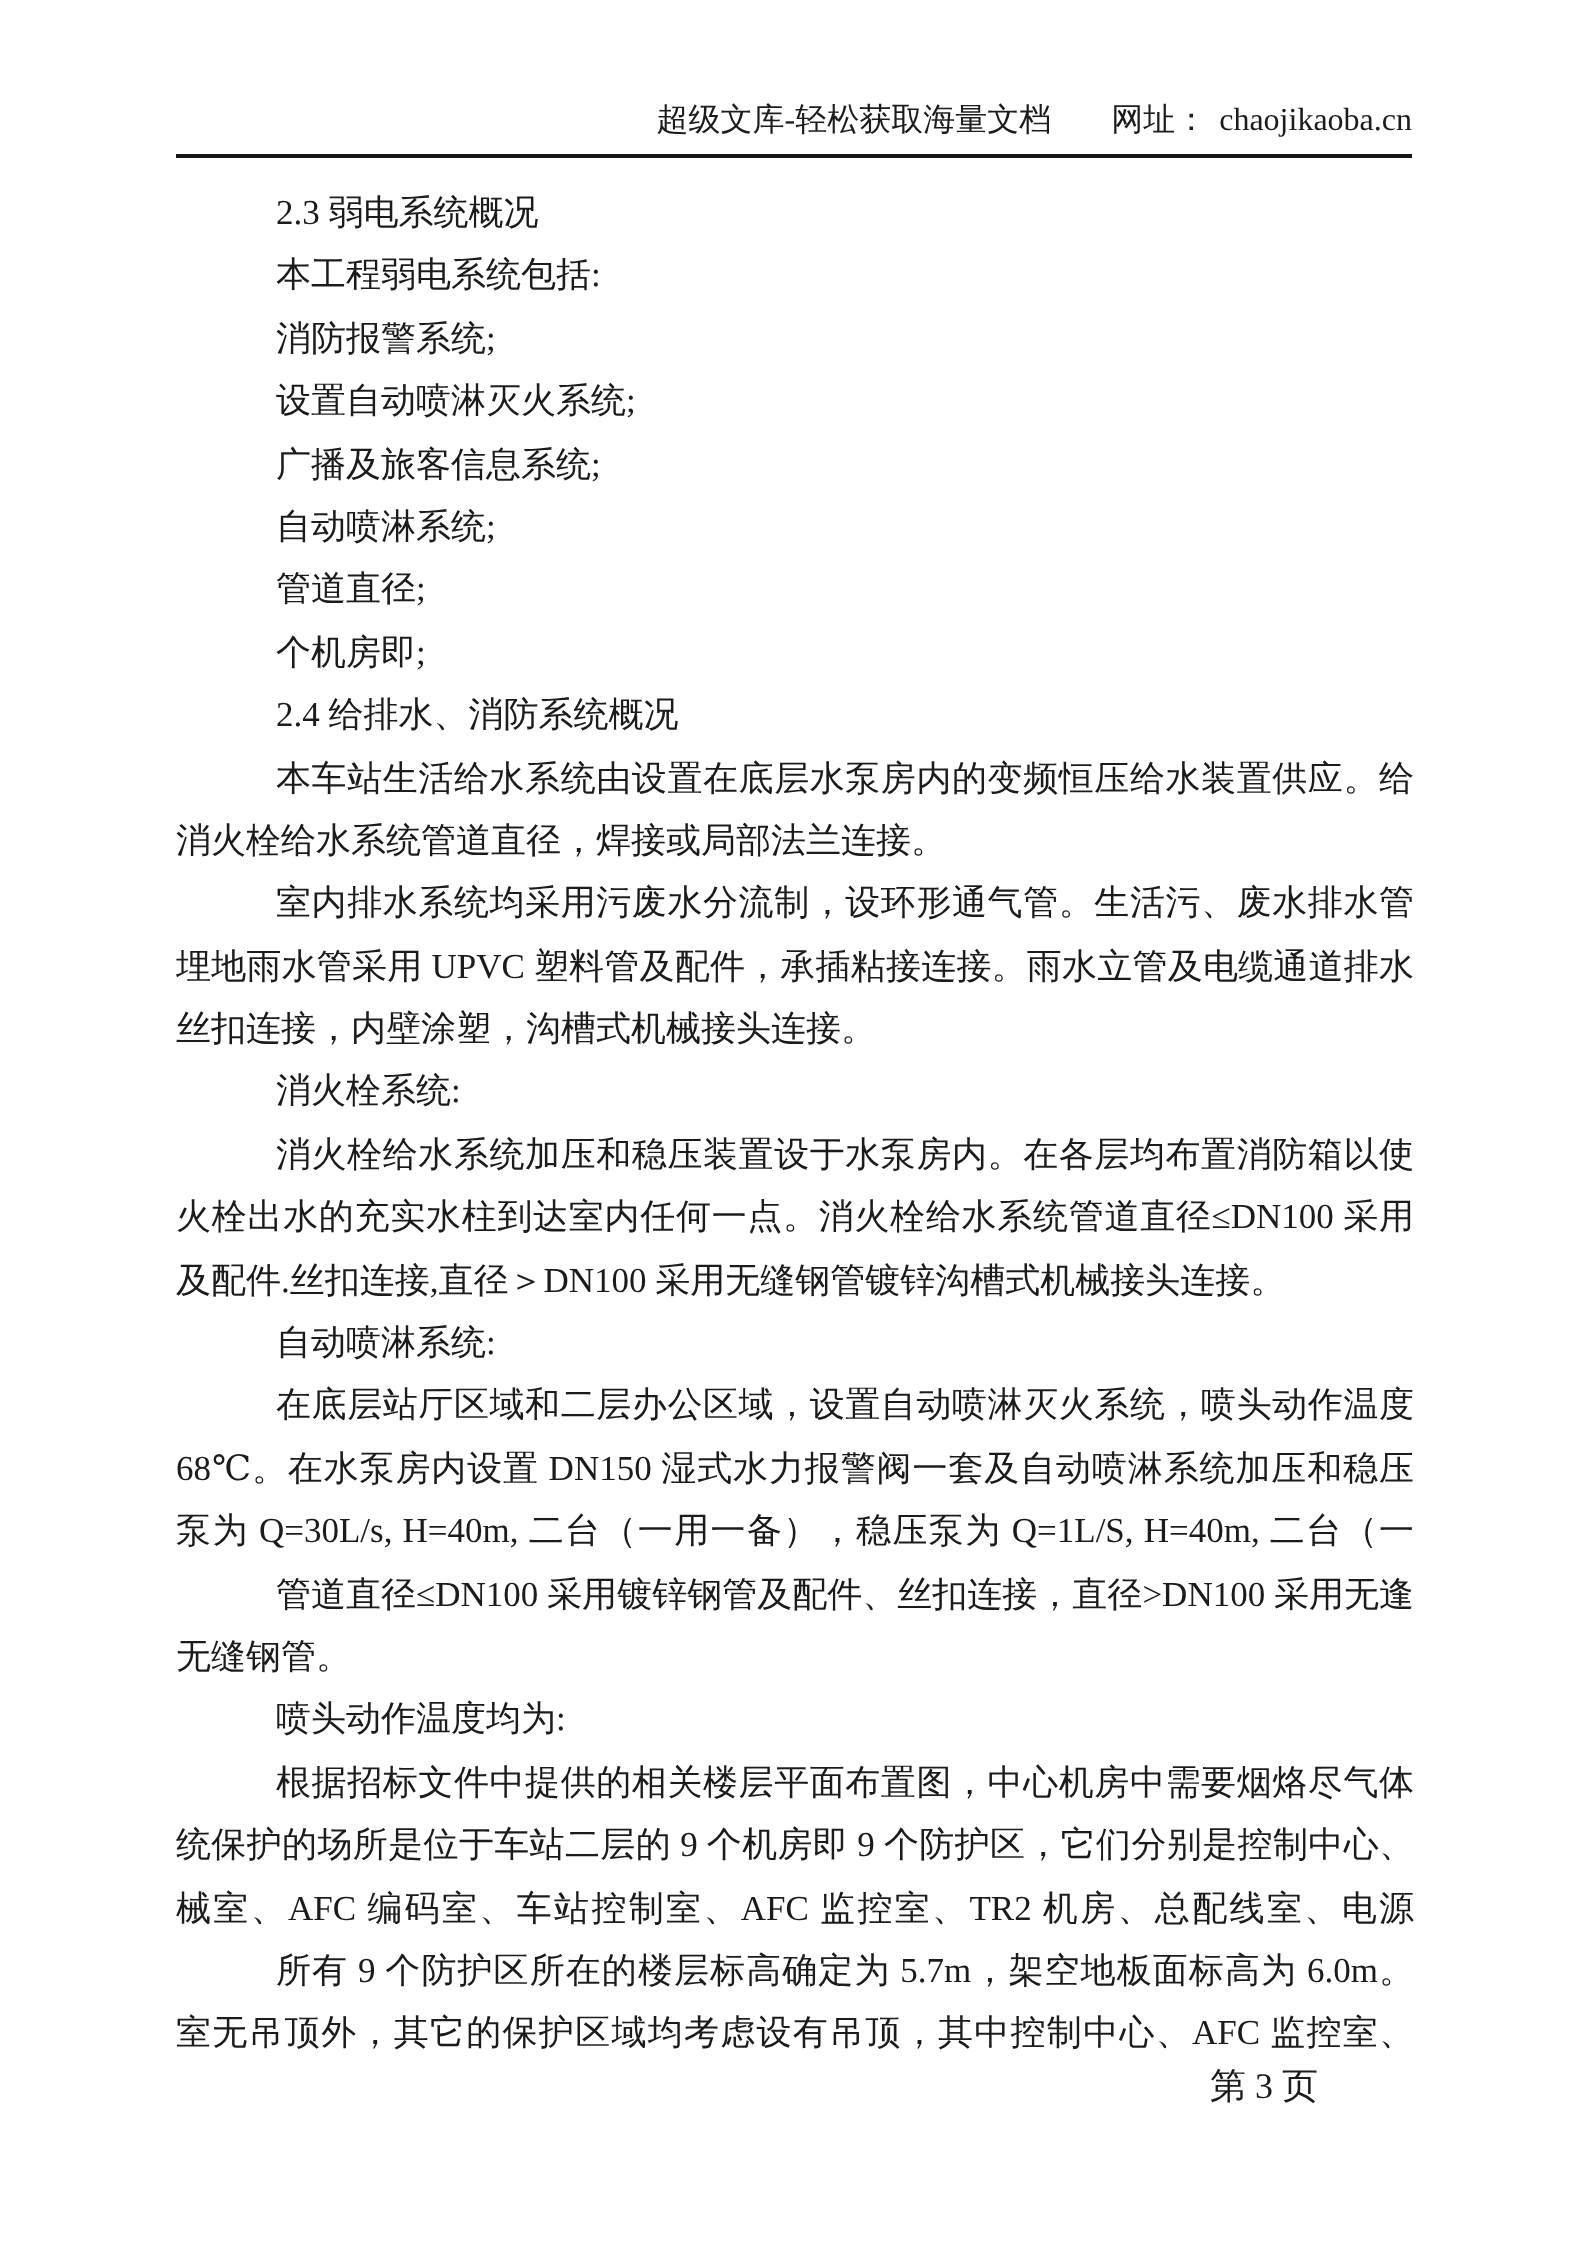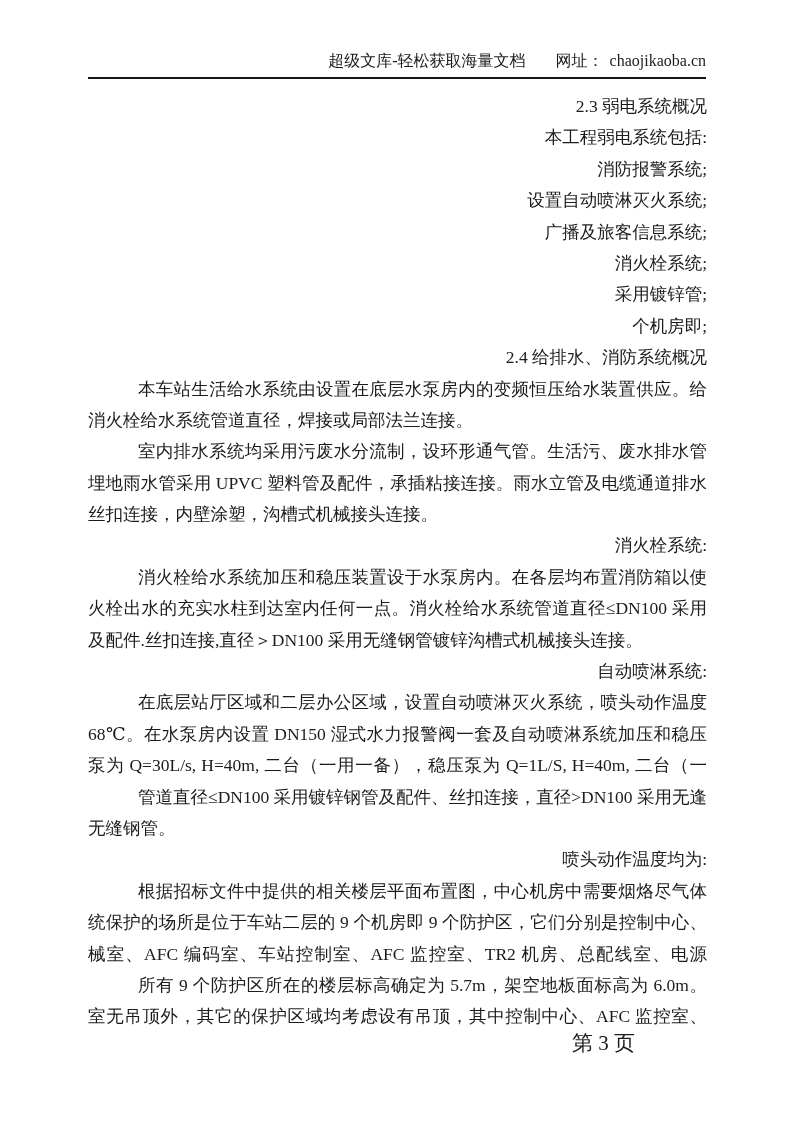--- a/index.html
+++ b/index.html
@@ -32,48 +32,48 @@
     top: 91px;
     width: 619px;
   }
   .line {
     height: 31.4px;
     line-height: 31.4px;
     font-size: 17.5px;
     overflow: hidden;
     text-align: left;
   }
-  .line.indent { text-indent: 50px; text-align: right; }
+  .line.indent { text-indent: 50px; }
   .line.justify { text-align: justify; text-align-last: justify; }
   .footer {
     position: absolute;
     top: 1031px;
-    right: 108px;
-    font-size: 21px;
+    right: 84px;
+    font-size: 18px;
     line-height: 24px;
     font-family: Liberation Serif, serif;
   }
 </style>
 </head>
 <body>
 
 <div class="page">
 
   <div class="header">
     <span>超级文库-轻松获取海量文档</span><span class="url-label">网址：</span><span class="url">chaojikaoba.cn</span>
   </div>
 
   <div class="body-text" id="doc-body">
       <div class="line indent">2.3 弱电系统概况</div>
       <div class="line indent">本工程弱电系统包括:</div>
       <div class="line indent">消防报警系统;</div>
       <div class="line indent">设置自动喷淋灭火系统;</div>
       <div class="line indent">广播及旅客信息系统;</div>
-      <div class="line indent">消火栓系统;</div>
-      <div class="line indent">采用镀锌管;</div>
+      <div class="line indent">自动喷淋系统;</div>
+      <div class="line indent">管道直径;</div>
       <div class="line indent">个机房即;</div>
       <div class="line indent">2.4 给排水、消防系统概况</div>
       <div class="line indent justify">本车站生活给水系统由设置在底层水泵房内的变频恒压给水装置供应。给水管道</div>
       <div class="line">消火栓给水系统管道直径，焊接或局部法兰连接。</div>
       <div class="line indent justify">室内排水系统均采用污废水分流制，设环形通气管。生活污、废水排水管和室内</div>
       <div class="line justify">埋地雨水管采用 UPVC 塑料管及配件，承插粘接连接。雨水立管及电缆通道排水管采用</div>
       <div class="line">丝扣连接，内壁涂塑，沟槽式机械接头连接。</div>
       <div class="line indent">消火栓系统:</div>
       <div class="line indent justify">消火栓给水系统加压和稳压装置设于水泵房内。在各层均布置消防箱以使二股消</div>
       <div class="line justify">火栓出水的充实水柱到达室内任何一点。消火栓给水系统管道直径≤DN100 采用镀锌管</div>

